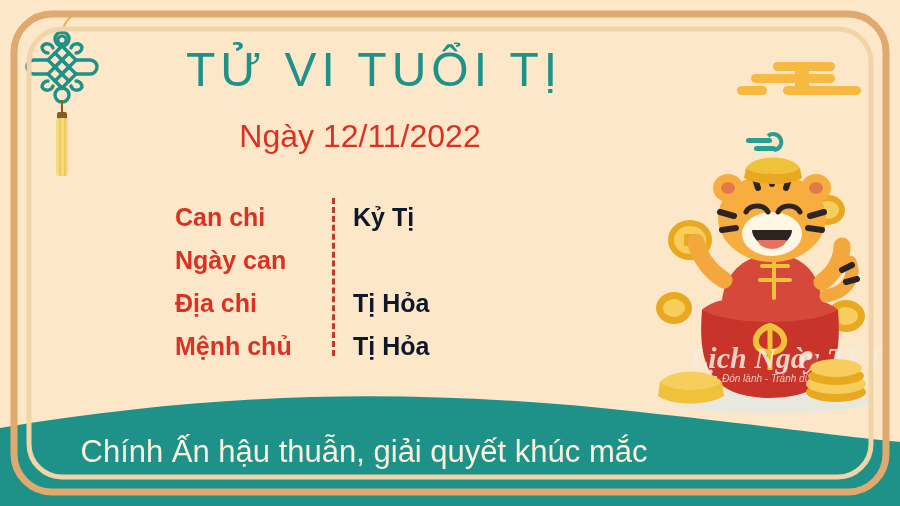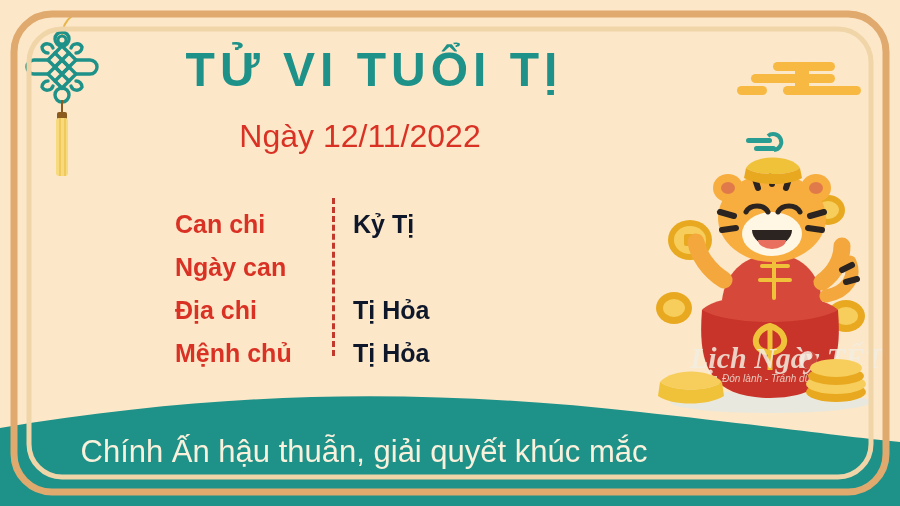--- a/index.html
+++ b/index.html
@@ -36,40 +36,40 @@
   .cloud svg { display:block; }
 
   
   .tiger-art { position:absolute; left:650px; top:130px; width:250px; height:290px; z-index:4; }
   .tiger-art svg { display:block; }
 
   
   .title {
     position:absolute; left:0; top:42px; width:720px;
     text-align:center;
-    font-size:48px; font-weight:bold;
+    font-size:48px; font-weight:normal;
     color:#1E9189;
     letter-spacing:5px;
     font-family:"Liberation Sans Narrow","Liberation Sans",sans-serif;
     z-index:5;
     white-space:nowrap;
     padding-left:28px;
   }
   .subtitle {
     position:absolute; left:0; top:118px; width:720px;
     text-align:center;
     font-size:32px; color:#D93225;
     font-family:"Liberation Sans Narrow","Liberation Sans",sans-serif;
     z-index:5;
   }
 
   .info-table {
     position:absolute; left:175px; top:196px; z-index:5;
   }
-  .info-row { display:flex; align-items:flex-end; height:43px; }
+  .info-row { display:flex; align-items:center; height:43px; }
   .info-label {
     width:150px;
     font-size:25px; font-weight:bold; color:#D93225;
     font-family:"Liberation Sans Narrow","Liberation Sans",sans-serif;
     white-space:nowrap;
   }
   .info-sep { width:28px; }
   .info-value {
     font-size:25px; font-weight:bold; color:#0f172a;
     font-family:"Liberation Sans Narrow","Liberation Sans",sans-serif;

